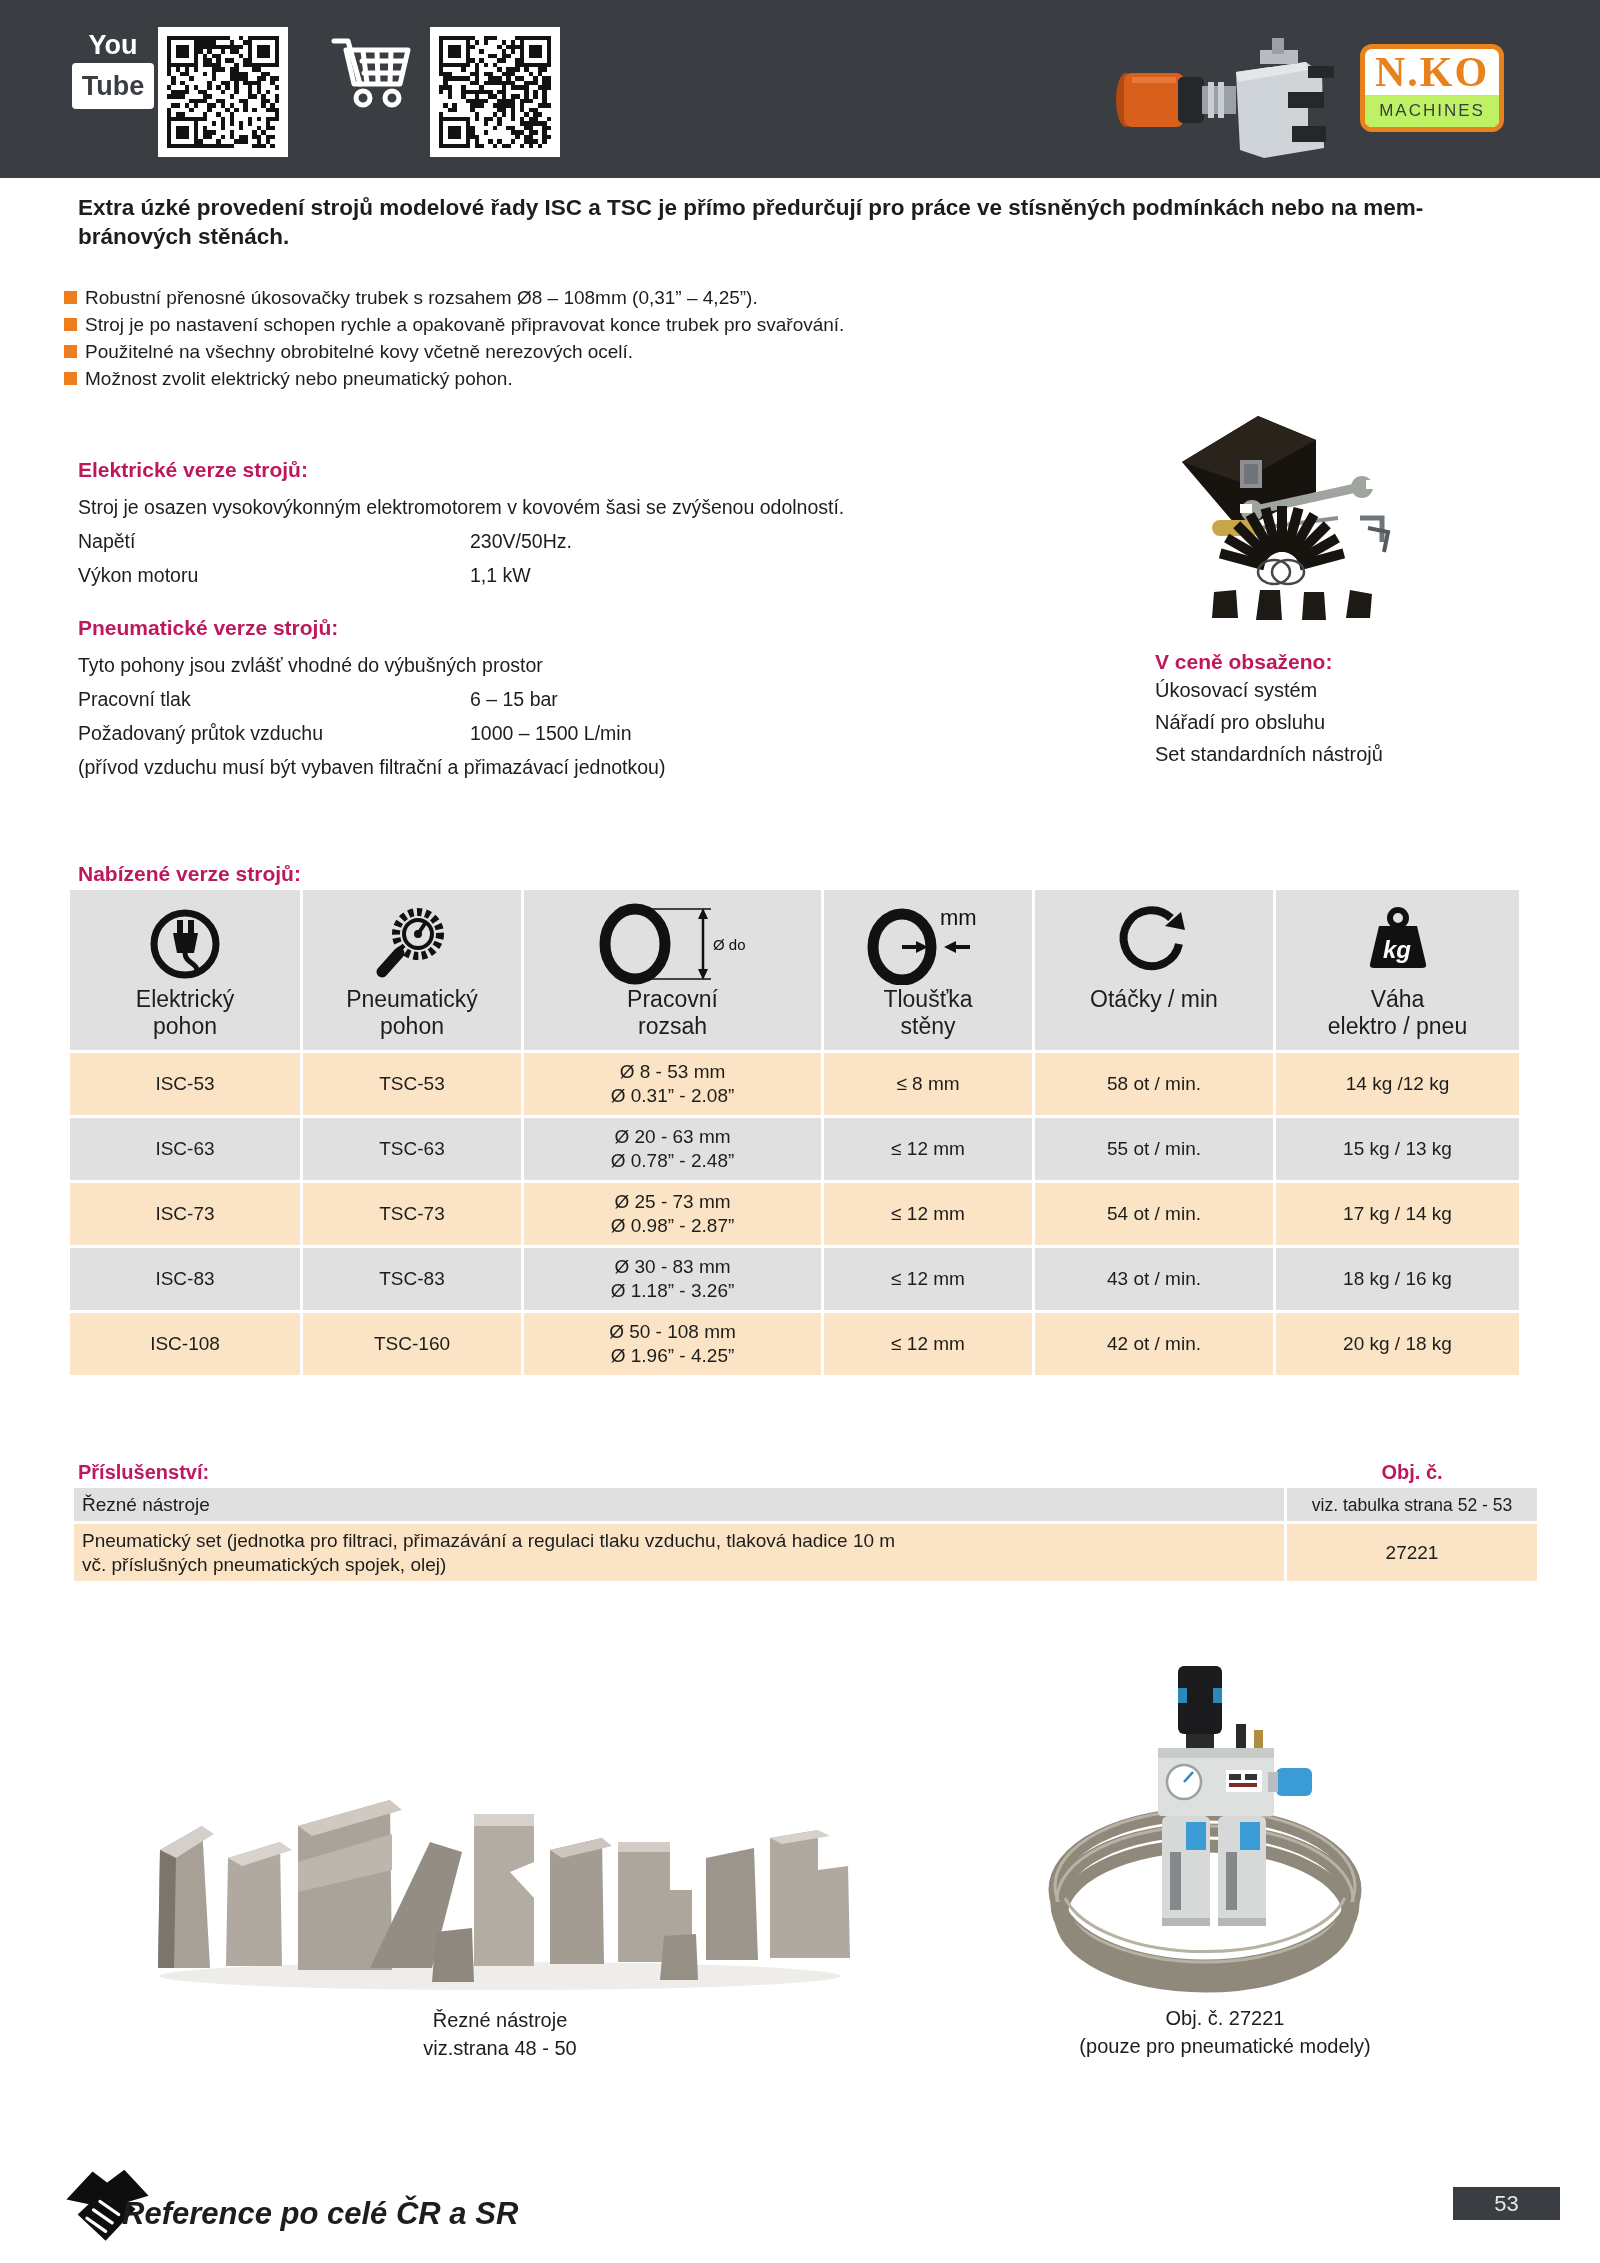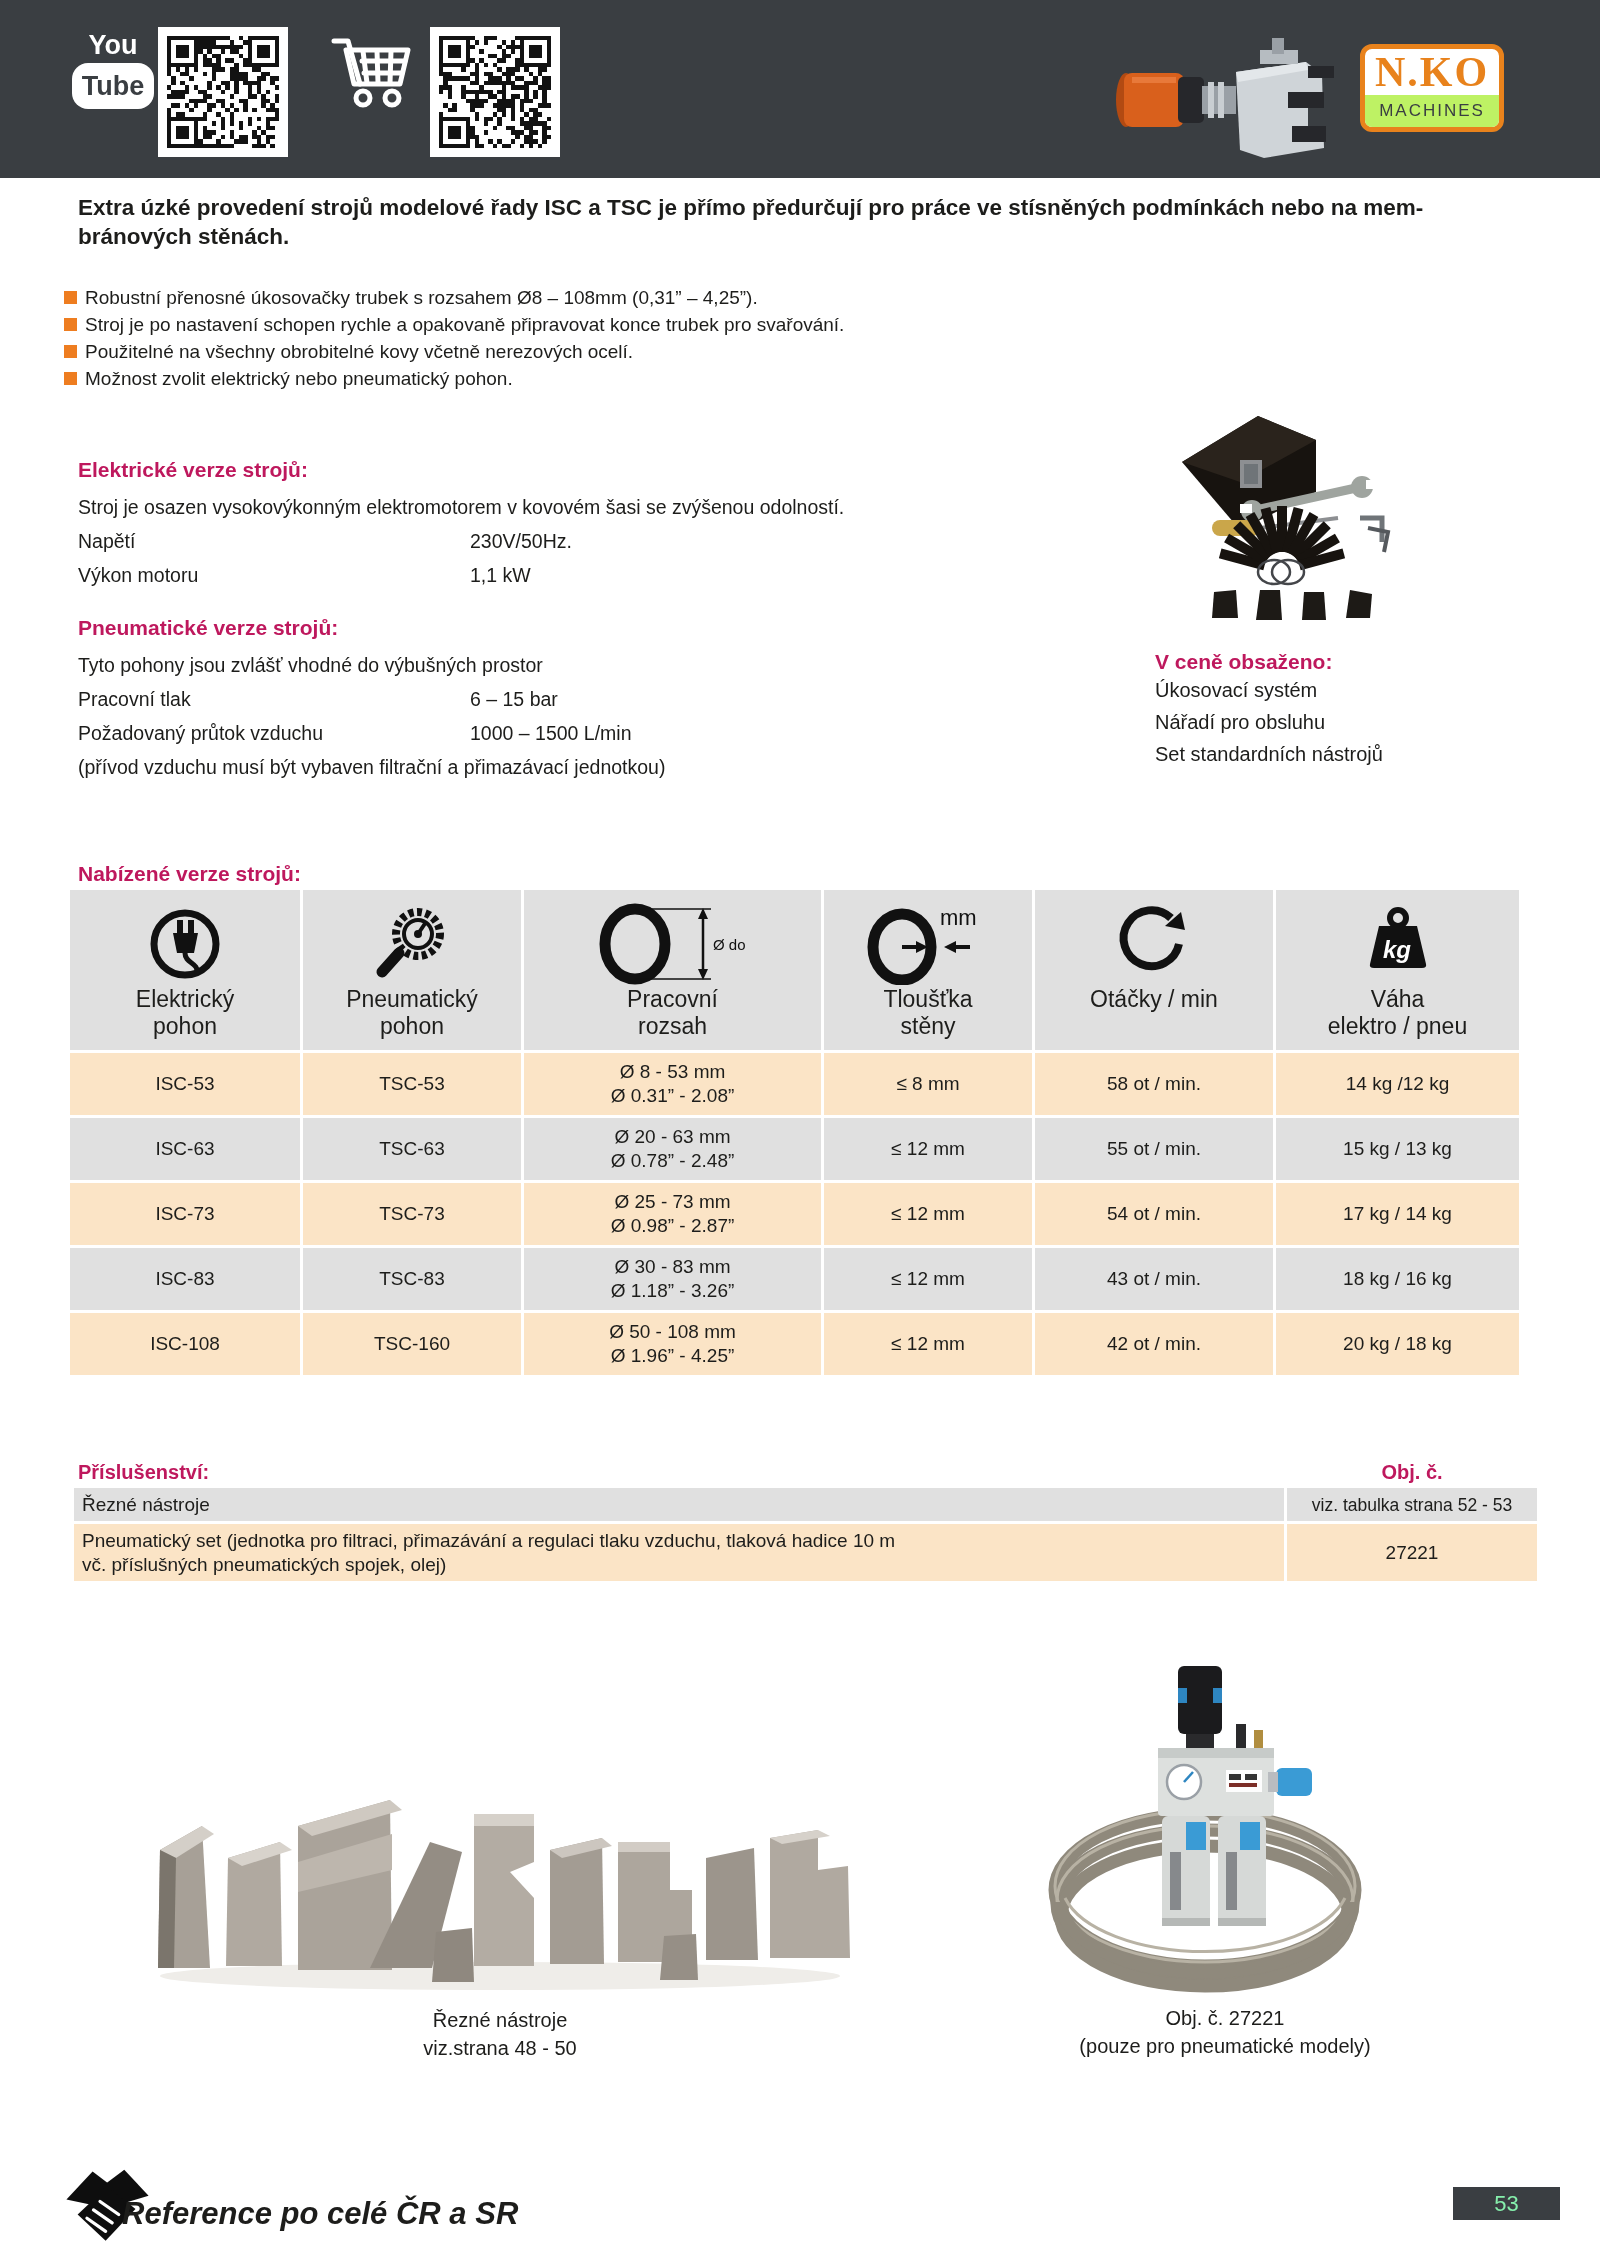--- a/index.html
+++ b/index.html
@@ -3,21 +3,21 @@
 <meta charset="utf-8">
 <style>
   html,body{margin:0;padding:0;background:#fff;}
   .page{position:relative;width:1600px;height:2263px;background:#fff;overflow:hidden;
         font-family:"Liberation Sans",sans-serif;color:#1d1d1b;}
   .abs{position:absolute;}
   
   .topbar{left:0;top:0;width:1600px;height:178px;background:#3a3e42;}
   .yt{left:72px;top:30px;width:82px;text-align:center;}
   .yt-you{color:#fff;font-weight:bold;font-size:27px;line-height:30px;}
-  .yt-tube{margin-top:3px;background:#fff;border-radius:16px;height:46px;display:flex;
+  .yt-tube{margin-top:3px;background:#fff;border-radius:4px;height:46px;display:flex;
            align-items:center;justify-content:center;font-size:27px;font-weight:bold;color:#3a3e42;}
   .qr1{left:158px;top:27px;} .qr2{left:430px;top:27px;}
   .qr{width:130px;height:130px;display:block;}
   .cart{left:330px;top:34px;}
   .machine-img{left:1112px;top:30px;}
   .nko{left:1360px;top:44px;width:144px;height:88px;border:5px solid #e8821c;border-radius:12px;
        background:#fff;box-sizing:border-box;overflow:hidden;}
   .nko-name{height:46px;display:flex;align-items:center;justify-content:center;color:#e8821c;
             font-family:"Liberation Serif",serif;font-weight:bold;font-size:42px;letter-spacing:2px;}
   .nko-sub{height:32px;background:#bef264;display:flex;align-items:center;justify-content:center;
@@ -59,21 +59,21 @@
   .acell.ctr{justify-content:center;text-align:center;}
   .acc-small{font-size:17.5px;}
   
   .cutting-img{left:130px;top:1730px;}
   .cut-caption{left:280px;top:2006px;width:440px;text-align:center;font-size:20px;line-height:28px;}
   .air-img{left:1040px;top:1652px;}
   .air-caption{left:1020px;top:2004px;width:410px;text-align:center;font-size:20px;line-height:28px;}
   
   .handshake{left:60px;top:2166px;}
   .ref-text{left:122px;top:2196px;font-size:31px;font-weight:bold;font-style:italic;}
-  .page-box{left:1453px;top:2187px;width:107px;height:33px;background:#3a3e42;color:#86efac;
+  .page-box{left:1453px;top:2187px;width:107px;height:33px;background:#3a3e42;color:#e5e5e5;
             display:flex;align-items:center;justify-content:center;font-size:22px;}
 </style>
 </head>
 <body>
 
 <div class="page">
 
   <div class="abs topbar">
     <div class="abs yt">
       <div class="yt-you">You</div>

